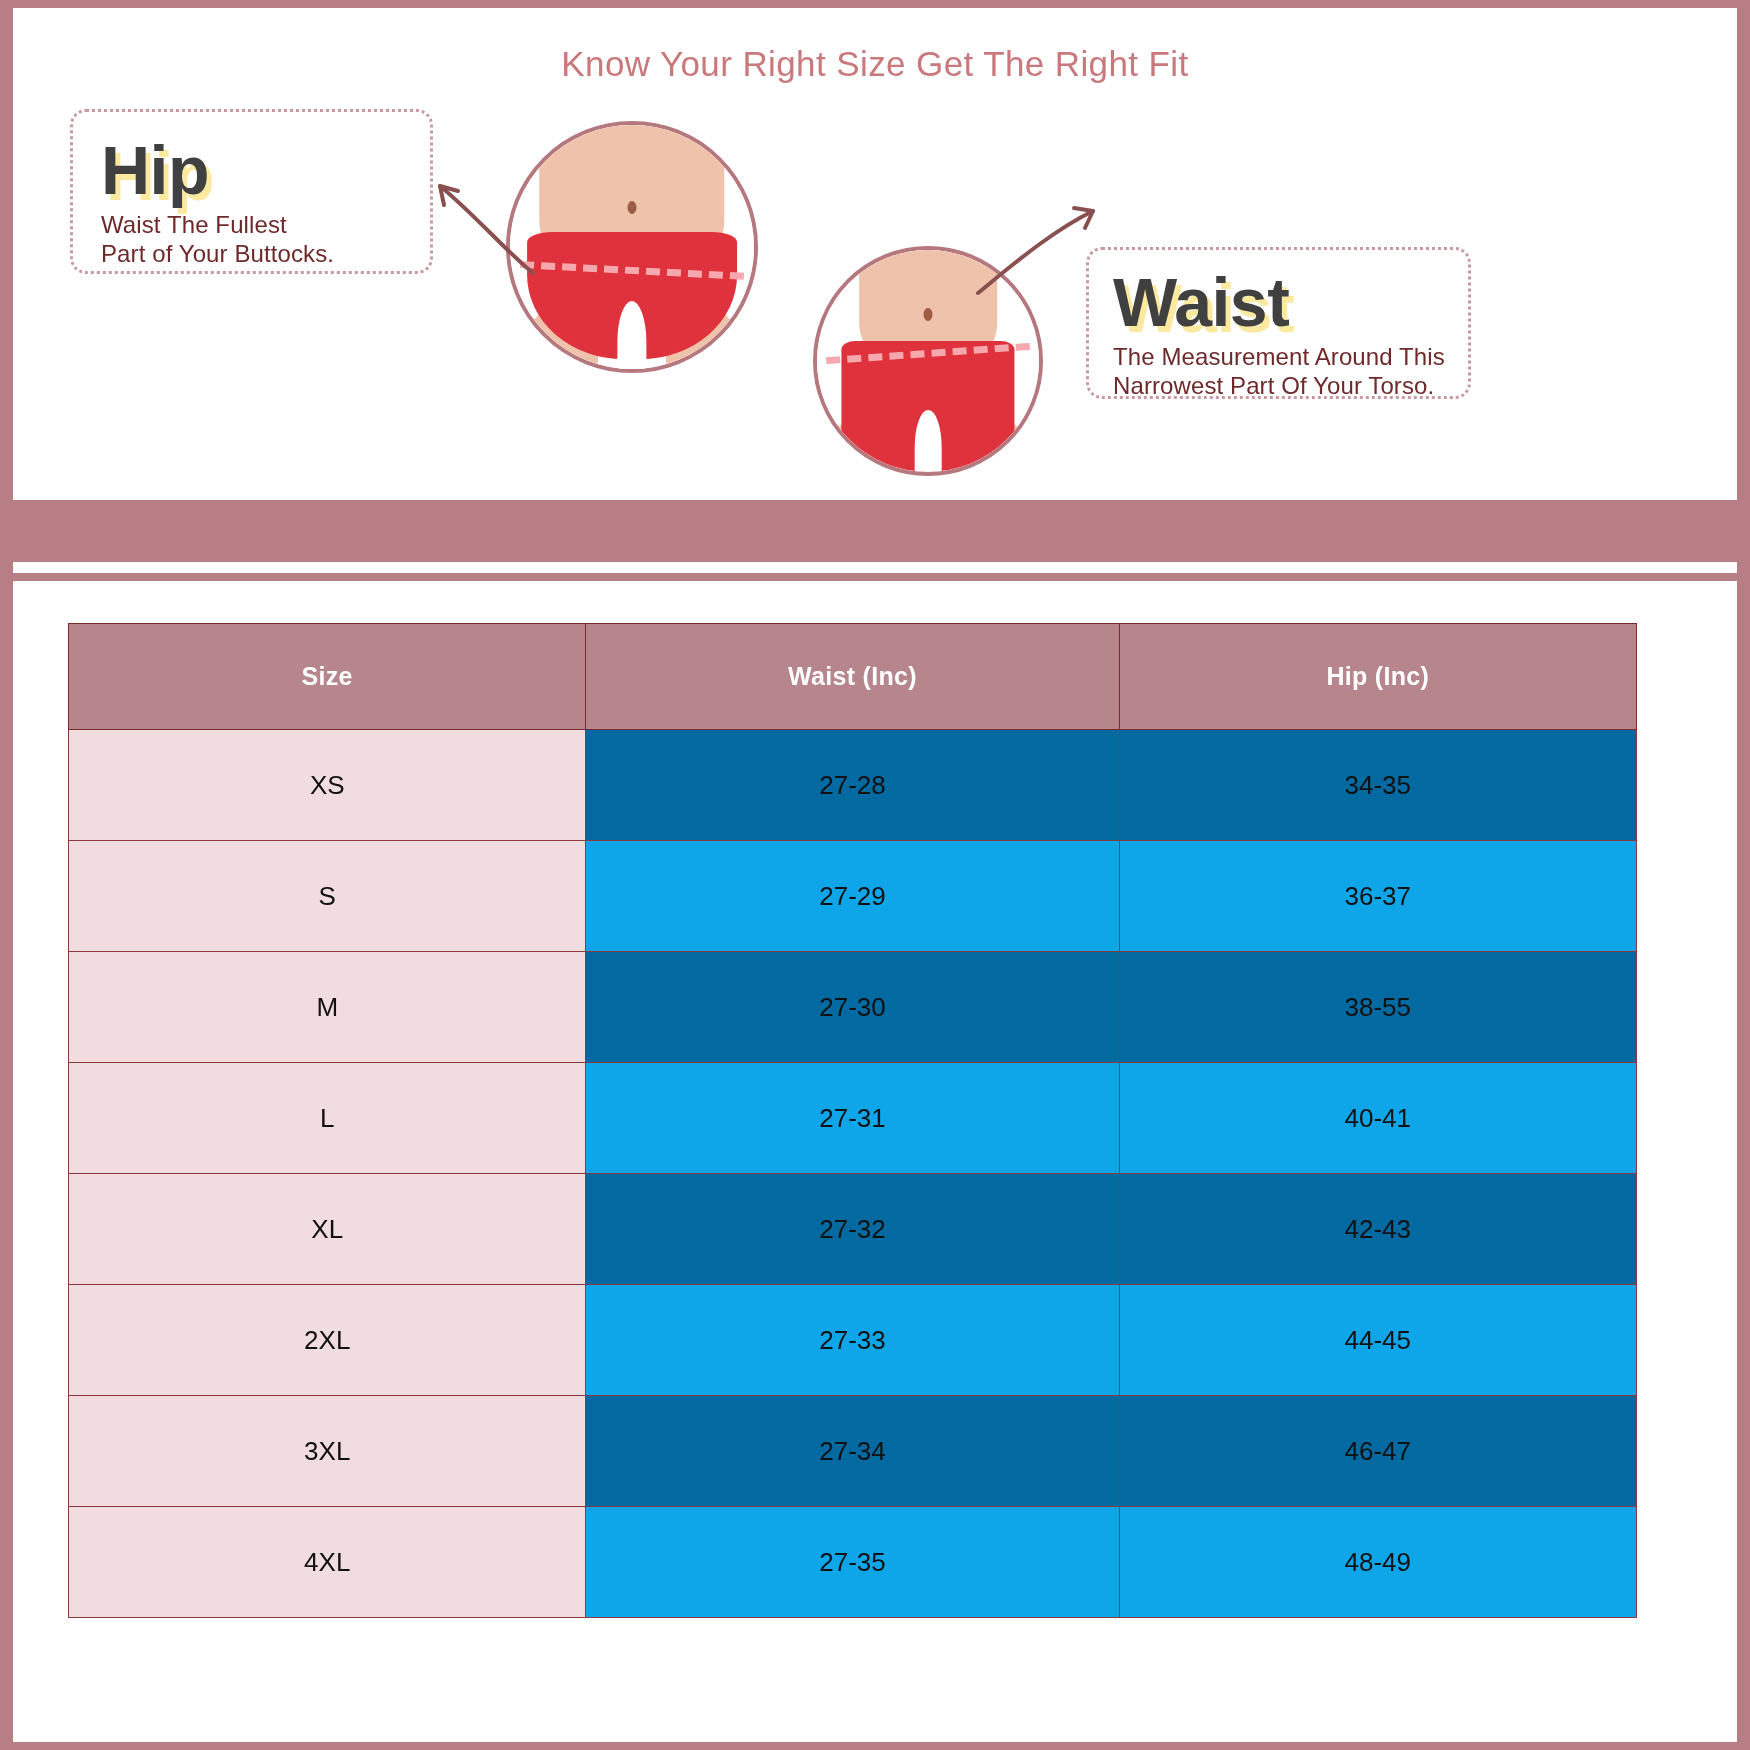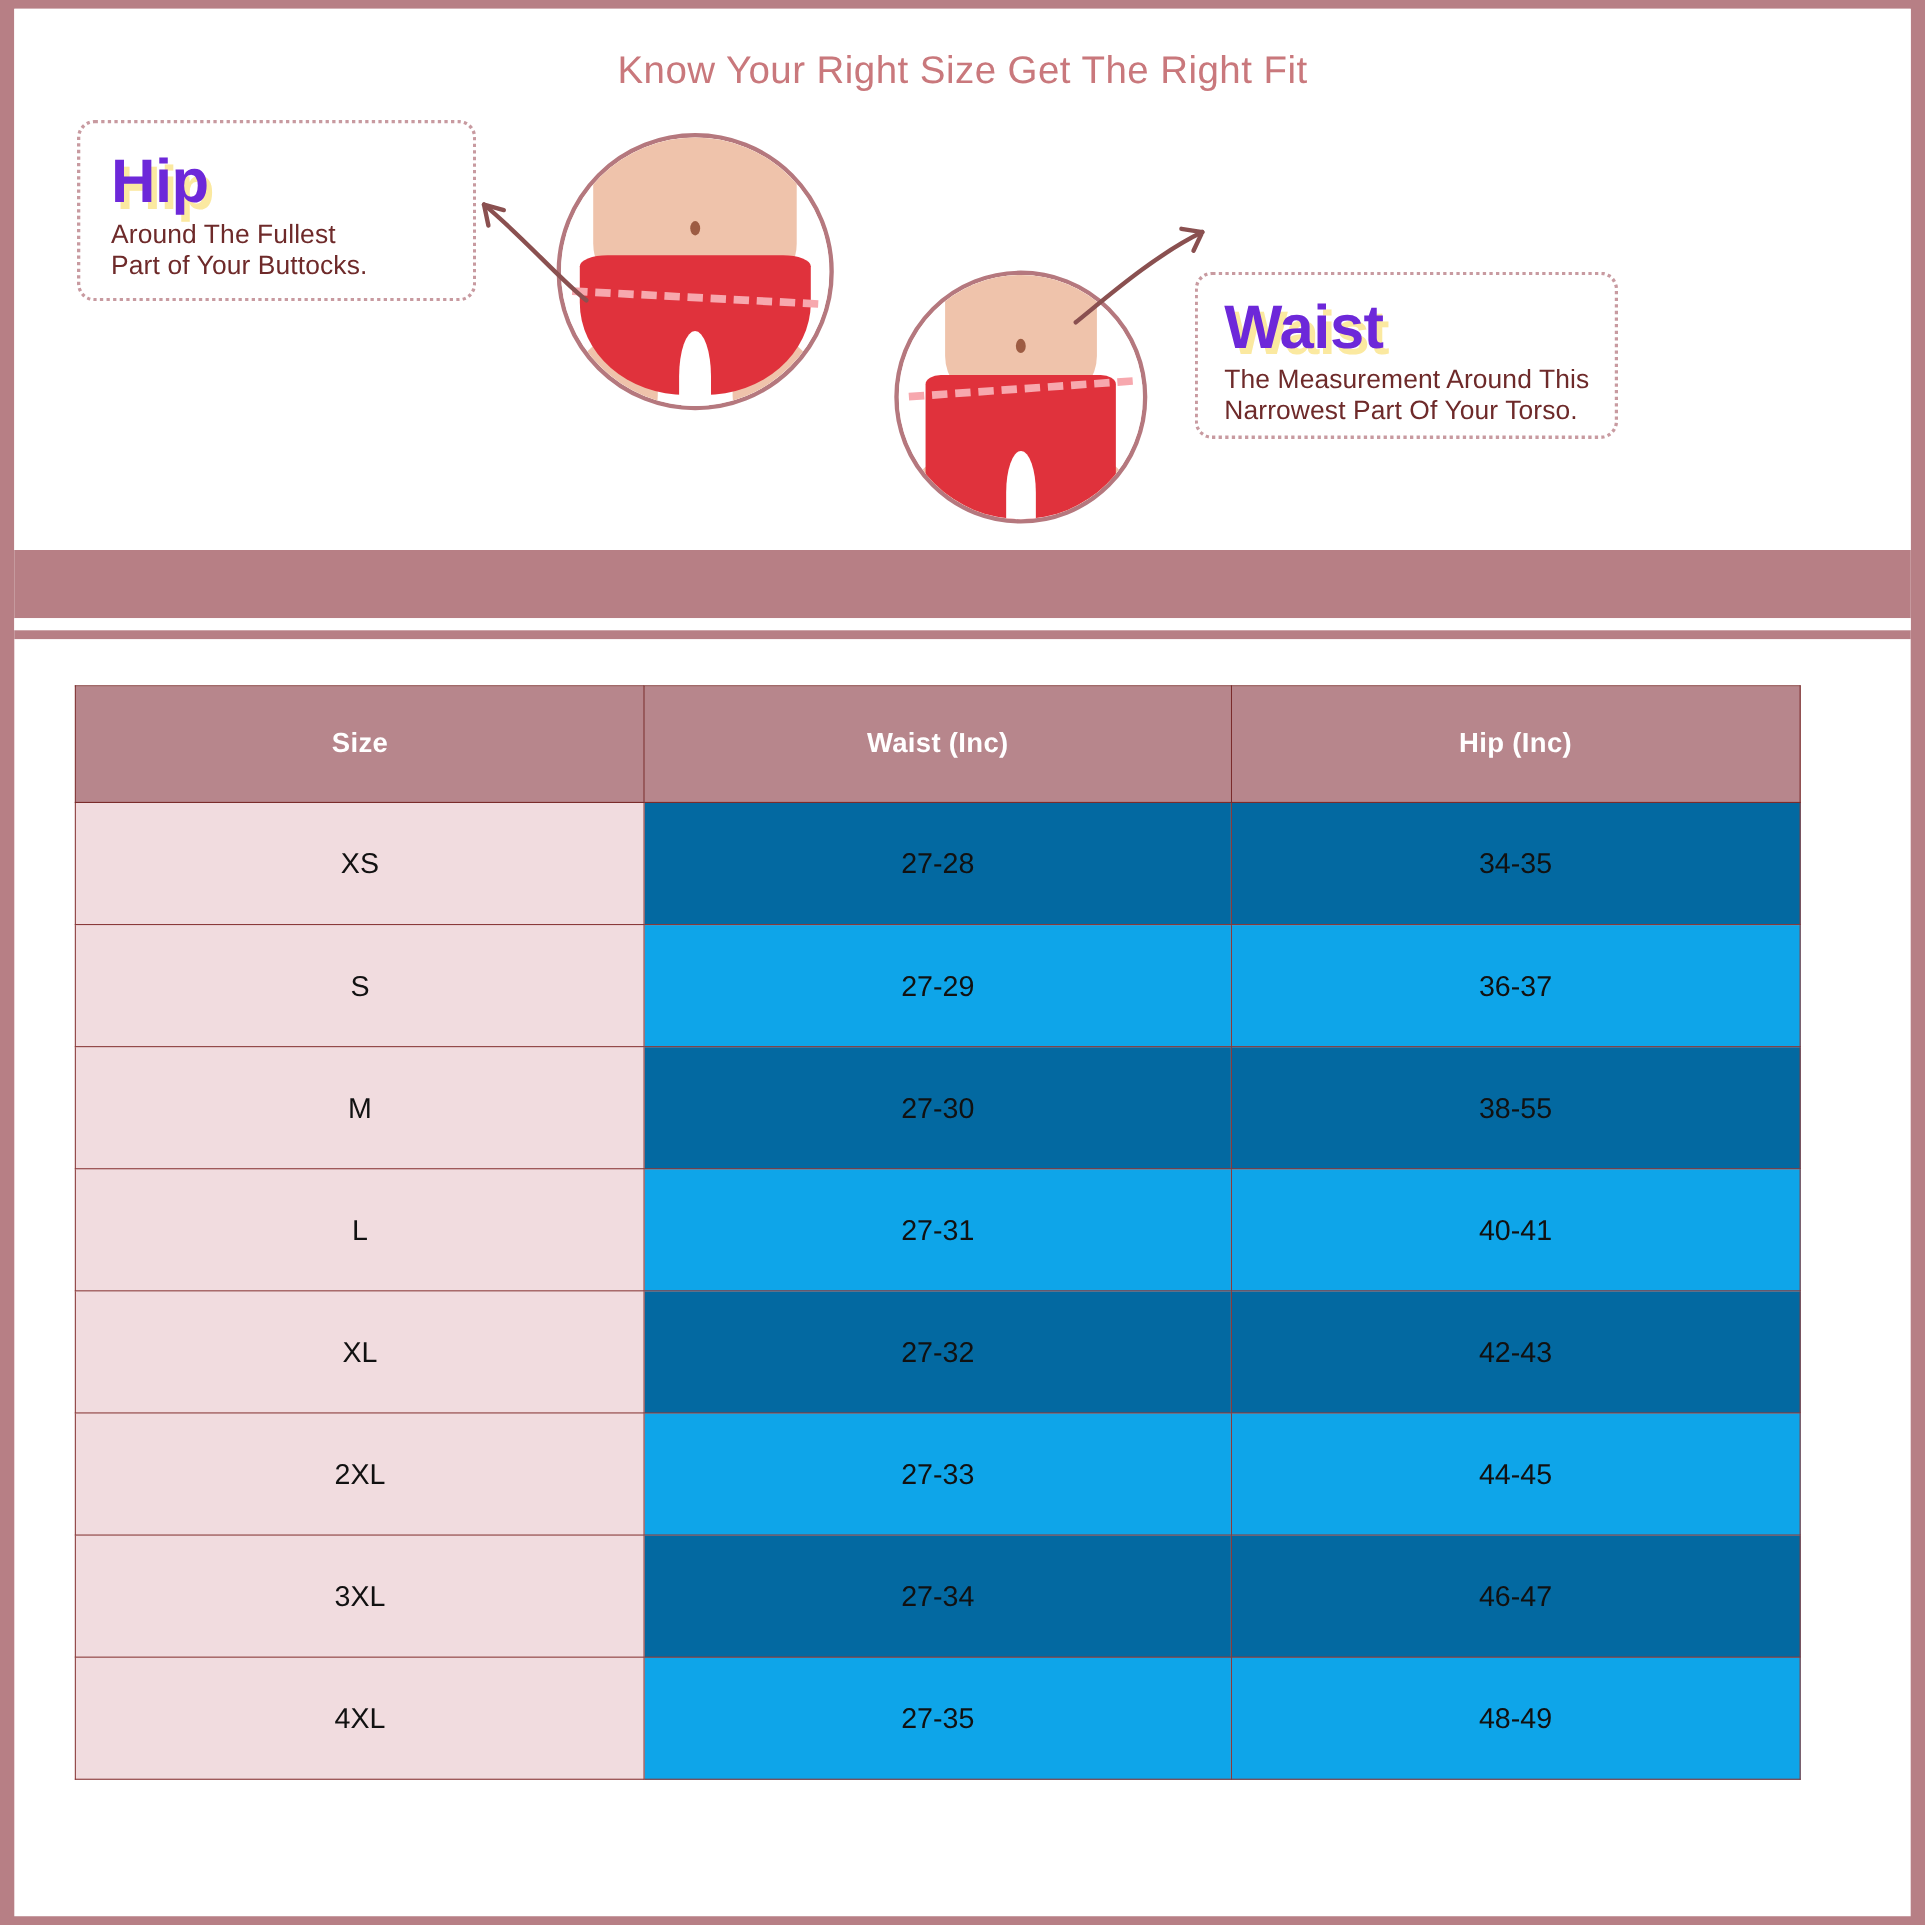--- a/index.html
+++ b/index.html
@@ -65,23 +65,23 @@
   }
   .callout-waist {
     left: 1073px;
     top: 239px;
     width: 385px;
     height: 152px;
     padding: 20px 0 0 24px;
   }
 
   .callout-heading {
-    font-size: 56px;
+    font-size: 68px;
     font-weight: bold;
-    color: #6d28d9;
+    color: #404040;
     line-height: 0.96;
     margin: 0 0 8px 0;
     text-shadow: 5px 6px 0 #fbe9a0;
     letter-spacing: -0.5px;
   }
   .callout-desc {
     font-size: 24px;
     color: #6e2a2a;
     line-height: 1.18;
     white-space: pre-line;
@@ -264,21 +264,21 @@
 <body>
 
 <div class="page">
 
   <div class="hero">
 
     <div class="hero-title">Know Your Right Size Get The Right Fit</div>
 
     <div class="callout callout-hip">
       <div class="callout-heading">Hip</div>
-      <div class="callout-desc">Around The Fullest
+      <div class="callout-desc">Waist The Fullest
 Part of Your Buttocks.</div>
     </div>
 
     <div class="callout callout-waist">
       <div class="callout-heading">Waist</div>
       <div class="callout-desc">The Measurement Around This
 Narrowest Part Of Your Torso.</div>
     </div>
 
     <div class="photo photo-hip">

